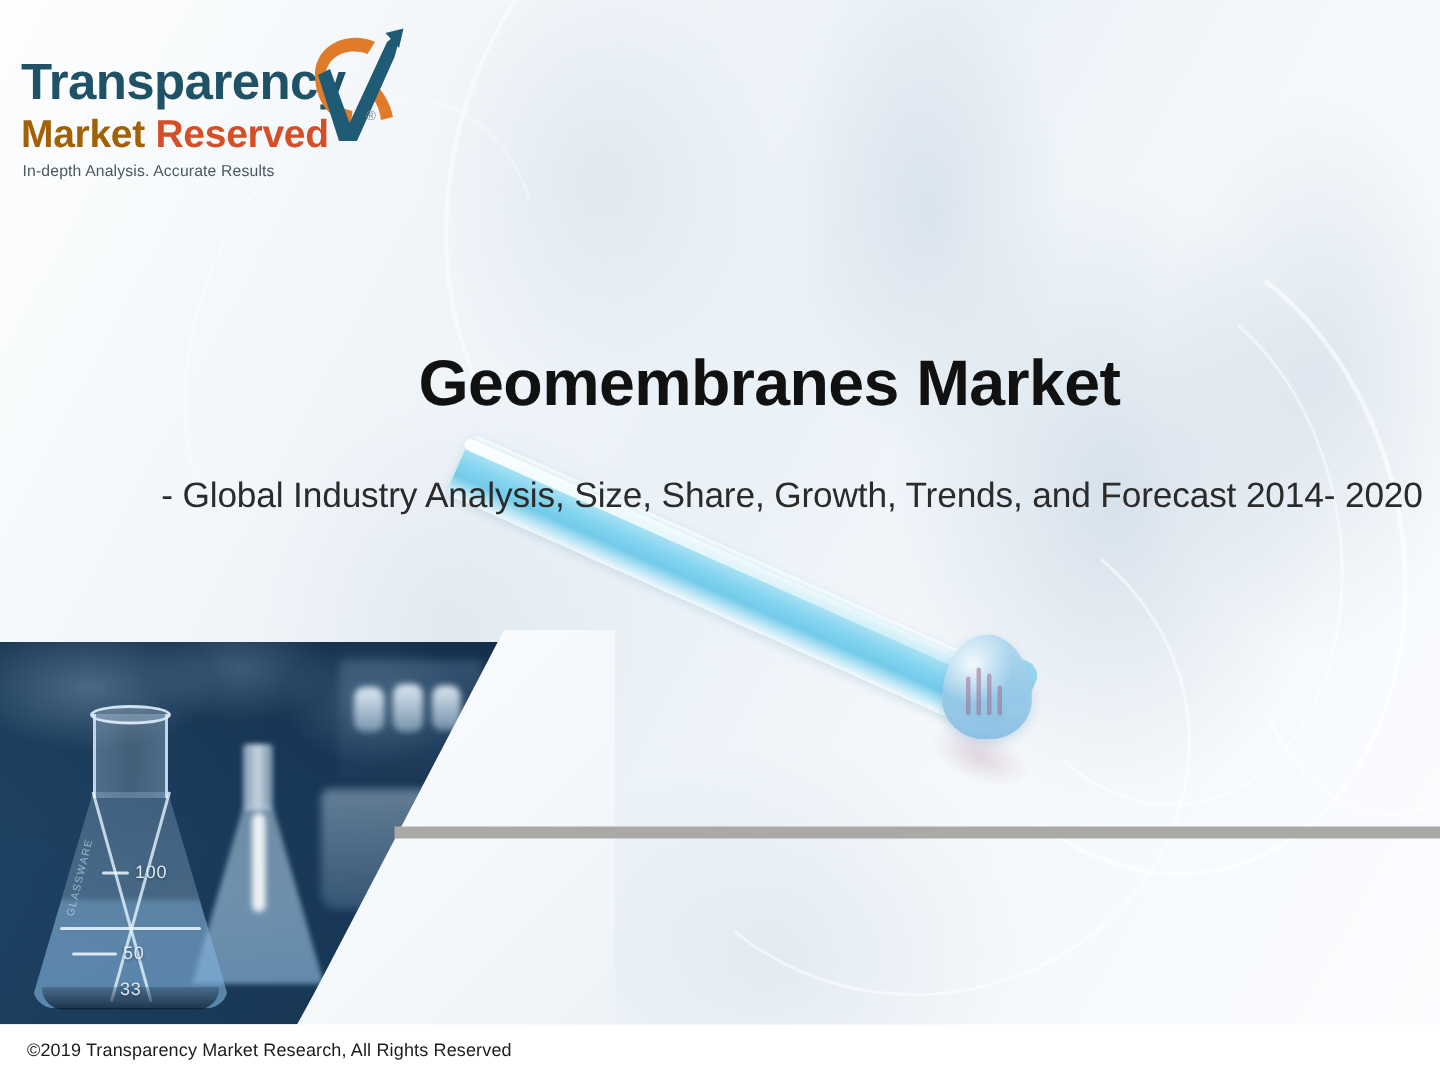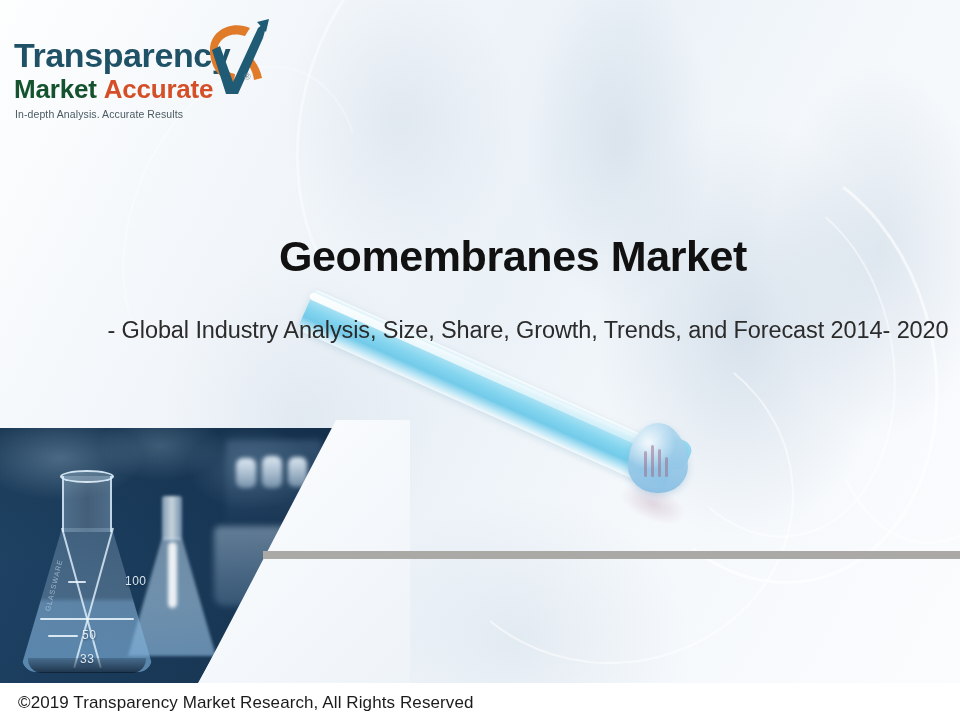--- a/index.html
+++ b/index.html
@@ -257,21 +257,21 @@
     border-radius: 0 0 14px 14px;
   }
   .grad-mark {
     position: absolute;
     color: rgba(238,248,255,.90);
     font-family: "Liberation Sans", sans-serif;
     font-size: 12px;
     letter-spacing: .5px;
     text-shadow: 0 1px 2px rgba(10,30,50,.55);
   }
-  .grad-100 { left: 68px; top: 104px; margin-left: 35px; }
+  .grad-100 { left: 68px; top: 104px; }
   .grad-50  { left: 60px; top: 158px; text-align: center; }
   .grad-25  { left: 58px; top: 182px; }
   .tick {
     position: absolute;
     height: 2px;
     background: rgba(238,248,255,.85);
     border-radius: 1px;
   }
   .tick-100 { left: 46px; top: 111px; width: 18px; }
   .tick-50  { left: 26px; top: 165px; width: 30px; }
@@ -328,21 +328,21 @@
   .logo-line2 {
     position: absolute;
     left: 2px;
     top: 50px;
     font-size: 26px;
     font-weight: bold;
     line-height: 1;
     letter-spacing: -0.2px;
     white-space: nowrap;
   }
-  .logo-market   { color: #14532d; margin-top: 35px; }
+  .logo-market   { color: #a16207; margin-top: 35px; }
   .logo-research { color: #d44f28; }
   .logo-tagline {
     position: absolute;
     left: 3px;
     top: 82px;
     font-size: 10.5px;
     color: #4a5a62;
     letter-spacing: .1px;
     white-space: nowrap;
     text-align: right;
@@ -396,21 +396,21 @@
     left: 0;
     top: 683px;
     width: 960px;
     height: 37px;
     background: #ffffff;
   }
   .footer-text {
     position: absolute;
     left: 18px;
     top: 693px;
-    font-size: 17px;
+    font-size: 12px;
     color: #1b1b1b;
     letter-spacing: .1px;
   }
 </style>
 </head>
 <body>
 
 <div class="slide">
 
   <div class="bg-photo"></div>
@@ -465,21 +465,21 @@
       <div class="tick-vert-label">GLASSWARE</div>
     </div>
   </div>
   <div class="photo-wedge"></div>
 
   <div class="grey-bar"></div>
 
   <div class="logo">
     <div class="logo-line1">Transparency</div>
     <div class="logo-line2">
-      <span class="logo-market">Market</span><span>&nbsp;</span><span class="logo-research">Accurate</span>
+      <span class="logo-market">Market</span><span>&nbsp;</span><span class="logo-research">Reserved</span>
     </div>
     <div class="logo-tagline">In-depth Analysis. Accurate Results</div>
 
     <svg class="logo-mark" viewBox="0 0 74 80">
       <path d="M10 34 C10 14, 32 4, 50 12 L45 20 C31 15, 17 22, 17 36 C17 48, 25 56, 35 58 L34 66 C19 64, 10 50, 10 34 Z" fill="#e07b2a"></path>
       <path d="M44 44 C50 50, 53 56, 54 64 L62 62 C60 52, 55 44, 48 38 Z" fill="#e07b2a"></path>
       <path d="M20 30 L33 66 L58 12 L68 4 L63 22 L38 78 L26 78 L12 34 Z" fill="#1f5b75"></path>
       <path d="M57 6 L69 3 L66 16 Z" fill="#1f5b75"></path>
     </svg>
     <div class="logo-reg">®</div>

